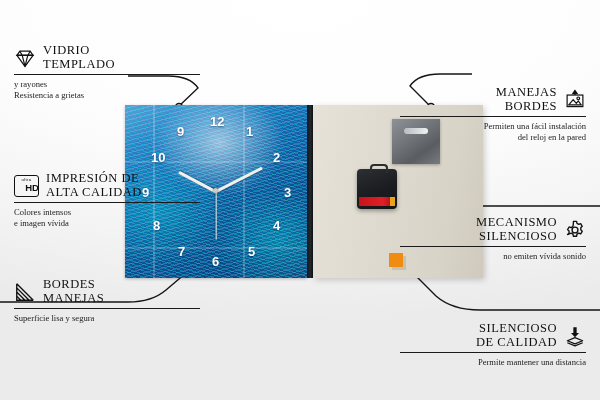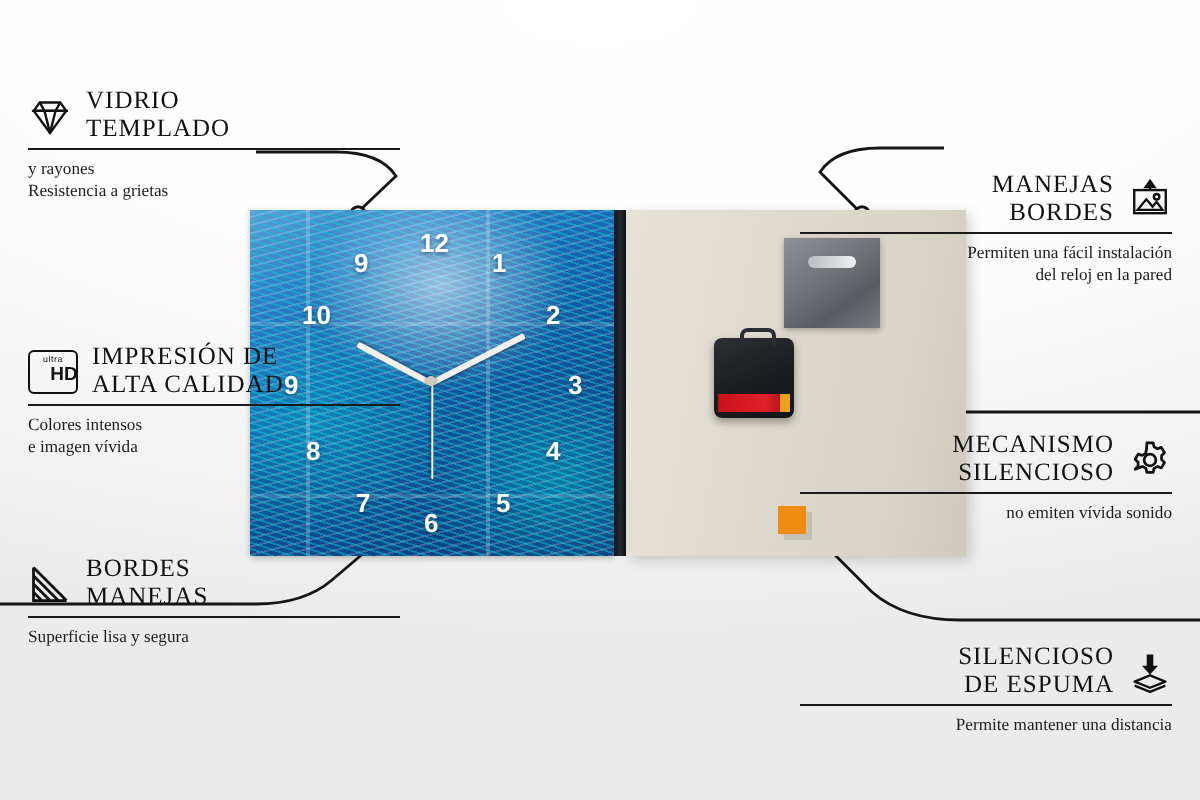--- a/index.html
+++ b/index.html
@@ -261,21 +261,21 @@
     <div class="co-rule"></div>
     <div class="co-sub">
       <div>no emiten vívida sonido</div>
     </div>
   </div>
 
   <div class="callout right" style="left:400px;top:278px;">
     <div class="co-head">
       <div class="co-title">
         <div>SILENCIOSO</div>
-        <div>DE ESPUMA</div>
+        <div>DE CALIDAD</div>
       </div>
       <svg class="ico" viewBox="0 0 24 24" fill="none" stroke="#111" stroke-width="1.3" stroke-linejoin="round">
         <path d="M10.2 2.4h3.6v6.2h2.6L12 13.4 7.6 8.6h2.6V2.4z" fill="#111" stroke="none"></path>
         <path d="M12 13.8 3.6 17.2 12 20.6 20.4 17.2 12 13.8z"></path>
         <path d="M3.6 19.4 12 22.8 20.4 19.4"></path>
       </svg>
     </div>
     <div class="co-rule"></div>
     <div class="co-sub">
       <div>Permite mantener una distancia</div>

